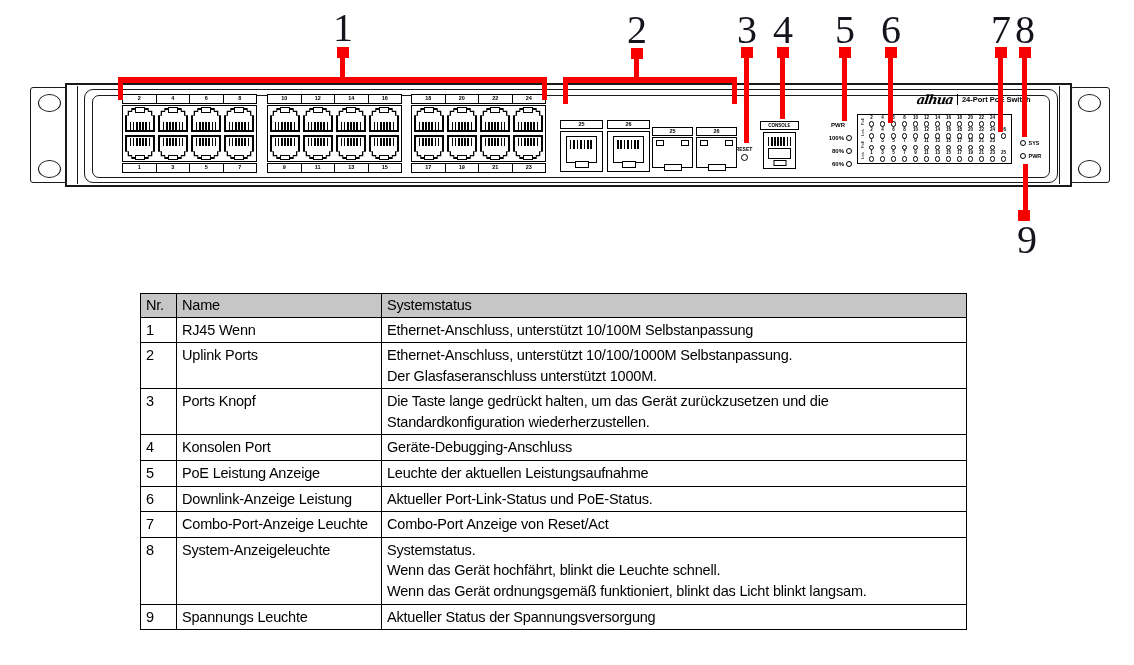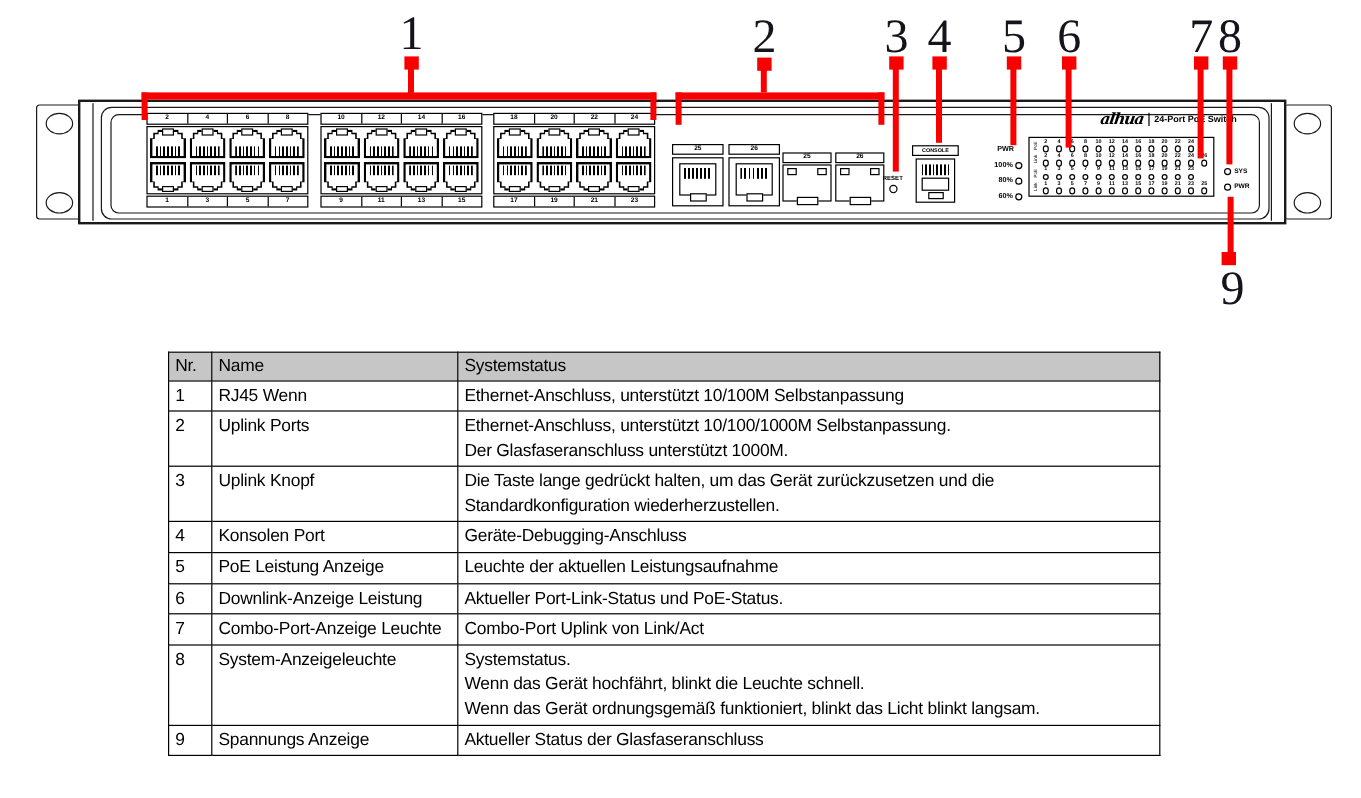--- a/index.html
+++ b/index.html
@@ -678,21 +678,21 @@
           <td class="desc">Ethernet-Anschluss, unterstützt 10/100M Selbstanpassung</td>
         </tr>
       <tr>
           <td>2</td>
           <td>Uplink Ports</td>
           <td class="desc">Ethernet-Anschluss, unterstützt 10/100/1000M Selbstanpassung.
 Der Glasfaseranschluss unterstützt 1000M.</td>
         </tr>
       <tr>
           <td>3</td>
-          <td>Uplink Knopf</td>
+          <td>Ports Knopf</td>
           <td class="desc">Die Taste lange gedrückt halten, um das Gerät zurückzusetzen und die
 Standardkonfiguration wiederherzustellen.</td>
         </tr>
       <tr>
           <td>4</td>
           <td>Konsolen Port</td>
           <td class="desc">Geräte-Debugging-Anschluss</td>
         </tr>
       <tr>
           <td>5</td>
@@ -700,29 +700,29 @@
           <td class="desc">Leuchte der aktuellen Leistungsaufnahme</td>
         </tr>
       <tr>
           <td>6</td>
           <td>Downlink-Anzeige Leistung</td>
           <td class="desc">Aktueller Port-Link-Status und PoE-Status.</td>
         </tr>
       <tr>
           <td>7</td>
           <td>Combo-Port-Anzeige Leuchte</td>
-          <td class="desc">Combo-Port Uplink von Link/Act</td>
+          <td class="desc">Combo-Port Anzeige von Reset/Act</td>
         </tr>
       <tr>
           <td>8</td>
           <td>System-Anzeigeleuchte</td>
           <td class="desc">Systemstatus.
 Wenn das Gerät hochfährt, blinkt die Leuchte schnell.
 Wenn das Gerät ordnungsgemäß funktioniert, blinkt das Licht blinkt langsam.</td>
         </tr>
       <tr>
           <td>9</td>
-          <td>Spannungs Anzeige</td>
-          <td class="desc">Aktueller Status der Glasfaseranschluss</td>
+          <td>Spannungs Leuchte</td>
+          <td class="desc">Aktueller Status der Spannungsversorgung</td>
         </tr>
     </tbody>
   </table>
 </div>
 
 </body></html>

